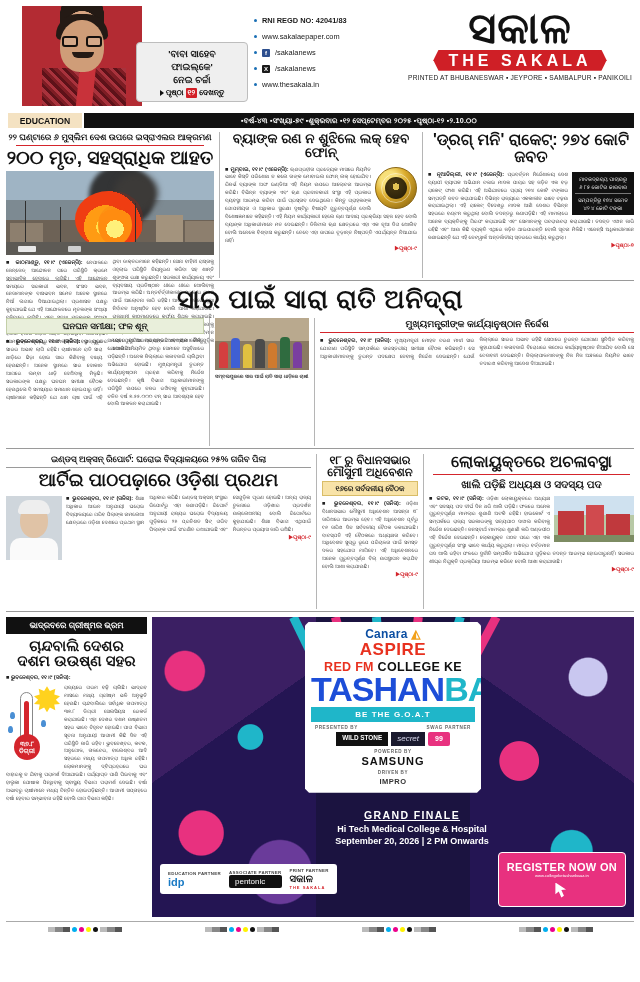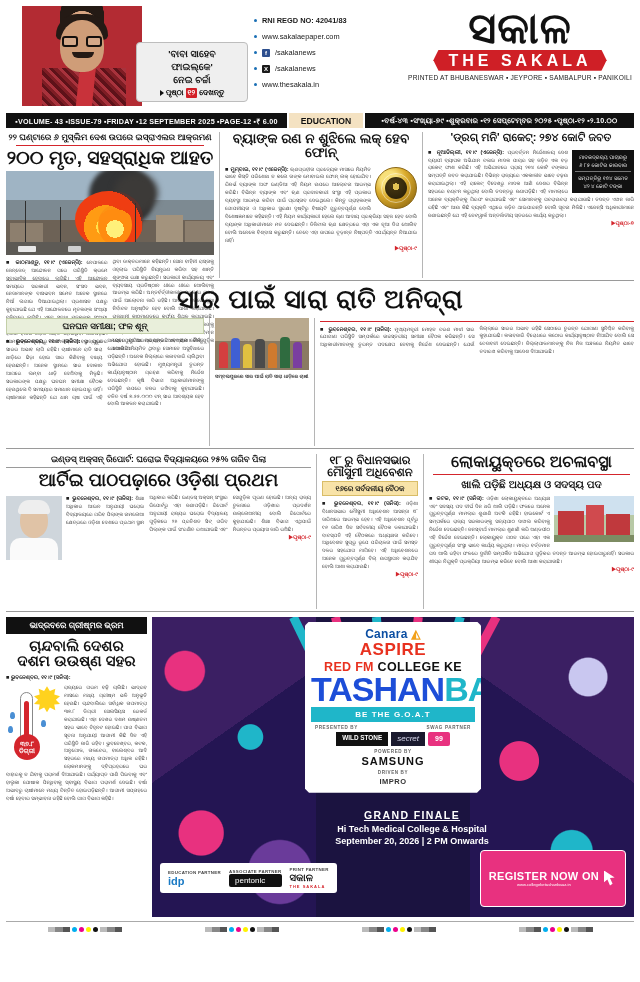--- a/index.html
+++ b/index.html
@@ -187,21 +187,21 @@
   .ad-venue { font-size: 9px; font-weight: bold; margin-top: 3px; }
   .ad-date { font-size: 9px; font-weight: bold; margin-top: 2px; }
   .ad-footer { position: absolute; left: 8px; right: 8px; bottom: 10px; display: flex; justify-content: space-between; align-items: center; }
   .ad-partners { background: #fff; border-radius: 3px; padding: 4px 8px; display: flex; gap: 8px; align-items: center; }
   .ad-pcell { }
   .ad-pcell .t { font-size: 4.4px; font-weight: bold; color: #444; letter-spacing: .3px; }
   .ad-idp { font-size: 11px; font-weight: bold; color: #1a7ac4; }
   .ad-pentonic { background: #111; color: #fff; font-size: 8px; padding: 2px 6px; border-radius: 2px; }
   .ad-sakala { font-size: 10px; font-weight: bold; color: #111; }
   .ad-sakala i { display: block; font-size: 4px; color: #d4252c; font-style: normal; letter-spacing: 1px; }
-  .ad-reg { background: #e8317f; border: 1.4px solid #fff; border-radius: 4px; padding: 19px 8px; color: #fff; text-align: center; display: flex; align-items: center; gap: 5px; }
+  .ad-reg { background: #e8317f; border: 1.4px solid #fff; border-radius: 4px; padding: 8px 8px; color: #fff; text-align: center; display: flex; align-items: center; gap: 5px; flex-direction: column; }
   .ad-reg .r1 { font-size: 11px; font-weight: bold; letter-spacing: .3px; }
   .ad-reg .r2 { font-size: 4.2px; }
   .cursor { width: 13px; height: 15px; background: #fff; clip-path: polygon(0 0, 0 78%, 26% 60%, 46% 100%, 66% 88%, 46% 50%, 82% 46%); }
 
   
   .footer-line { border-top: 1px solid #aaa; margin-top: 4px; }
   .regmarks { display: flex; justify-content: space-around; padding-top: 5px; }
   .regset { display: flex; align-items: center; gap: 2px; }
   .regbar { width: 22px; height: 5px; background: linear-gradient(90deg,#bbb 0 33%,#888 33% 66%,#555 66% 100%); }
   .dot { width: 5px; height: 5px; border-radius: 50%; }
@@ -266,21 +266,20 @@
     <div class="logo-col">
       <div class="logo-odia">ସକାଳ</div>
       <div class="logo-band">
         <span>THE SAKALA</span>
       </div>
       <div class="printed-at">PRINTED AT BHUBANESWAR ▪ JEYPORE ▪ SAMBALPUR ▪ PANIKOILI</div>
     </div>
   </div>
 
   <div class="blackbar">
-    <div class="bb-seg bb-left">▪VOLUME- 43 ▪ISSUE-79 ▪FRIDAY ▪12 SEPTEMBER 2025 ▪PAGE-12 ▪₹ 6.00</div>
     <div class="bb-mid">EDUCATION</div>
     <div class="bb-seg bb-right">▪ବର୍ଷ-୪୩ ▪ସଂଖ୍ୟା-୭୯ ▪ଶୁକ୍ରବାର ▪୧୨ ସେପ୍ଟେମ୍ବର ୨୦୨୫ ▪ପୃଷ୍ଠା-୧୨ ▪୨.10.୦୦</div>
   </div>
 
   <div class="topzone">
 
     <div class="tz-left">
       <div class="kicker">୨୨ ଘଣ୍ଟାରେ ୬ ମୁସ୍‌ଲିମ ଦେଶ ଉପରେ ଇସ୍ରାଏଲର ଆକ୍ରମଣ</div>
       <div class="redline"></div>
       <div class="hl" style="font-size:19px">୨୦୦ ମୃତ, ସହସ୍ରାଧିକ ଆହତ</div>
@@ -309,21 +308,21 @@
             <div class="rbi-inner">
               <div class="rbi-palm"></div>
             </div>
           </div>
         <div class="body"><span class="byline" style="font-weight:bold">■ ମୁମ୍ବାଇ, ୧୧।୯ (ଏଜେନ୍ସି):</span> <span>ଋଣଗ୍ରହୀତା ପ୍ରତ୍ୟେକ ମାସରେ ନିୟମିତ ଭାବେ କିସ୍ତି ପରିଶୋଧ ନ କଲେ ତାଙ୍କ ମୋବାଇଲ ଫୋନ୍‌ ଲକ୍‌ ହୋଇଯିବ। ରିଜର୍ଭ ବ୍ୟାଙ୍କ ଅଫ ଇଣ୍ଡିଆ ଏହି ନିୟମ ଉପରେ ଆଲୋଚନା ଆରମ୍ଭ କରିଛି। ବିଭିନ୍ନ ବ୍ୟାଙ୍କ ଏବଂ ଋଣ ପ୍ରଦାନକାରୀ ସଂସ୍ଥା ଏହି ପ୍ରକାର ବ୍ୟବସ୍ଥା ଆରମ୍ଭ କରିବା ପାଇଁ ପ୍ରସ୍ତାବ ଦେଇଥିଲେ। କିନ୍ତୁ ଗ୍ରାହକଙ୍କ ଗୋପନୀୟତା ଓ ଅଧିକାର ସୁରକ୍ଷା ଦୃଷ୍ଟିରୁ ବିଷୟଟି ଗୁରୁତ୍ବପୂର୍ଣ୍ଣ ବୋଲି ବିଶେଷଜ୍ଞମାନେ କହିଛନ୍ତି। ଏହି ନିୟମ କାର୍ଯ୍ୟକାରୀ ହେଲେ ଋଣ ଆଦାୟ ପ୍ରକ୍ରିୟା ସହଜ ହେବ ବୋଲି ବ୍ୟାଙ୍କ ଅଧିକାରୀମାନେ ମତ ଦେଇଛନ୍ତି। ଡିଜିଟାଲ ଋଣ କ୍ଷେତ୍ରରେ ଏହା ଏକ ନୂଆ ଦିଗ ଖୋଲିବ ବୋଲି ଅନେକେ ବିଶ୍ବାସ କରୁଛନ୍ତି। ତେବେ ଏହା ଉପରେ ଚୂଡ଼ାନ୍ତ ନିଷ୍ପତ୍ତି ଏପର୍ଯ୍ୟନ୍ତ ନିଆଯାଇ ନାହିଁ।</span></div>
       </div>
       <div class="more">▶ପୃଷ୍ଠା-୯</div>
     </div>
 
     <div class="tz-right vrule">
-      <div class="hl" style="font-size:11px">'ଡ୍ରଗ୍‌ ମନି' ରାକେଟ୍‌: ୨୭୪ କୋଟି ଜବତ</div>
+      <div class="hl" style="font-size:16px">'ଡ୍ରଗ୍‌ ମନି' ରାକେଟ୍‌: ୨୭୪ କୋଟି ଜବତ</div>
       <div style="margin-top:4px">
         <div class="goldbox">
           <div>ମାଦକଦ୍ରବ୍ୟ ପାଚାରରୁ</div>
           <div>୬ ୮୫ କୋଟିର କାରବାର</div>
           <div class="gsep"></div>
           <div>ସମ୍ପତ୍ତିରୁ ୧୭୪ ସମେତ</div>
           <div>୪୨ ୪ କୋଟି ଟଙ୍କା</div>
         </div>
         <div class="body"><span class="byline" style="font-weight:bold">■ ନୂଆଦିଲ୍ଲୀ, ୧୧।୯ (ଏଜେନ୍ସି):</span> <span>ପ୍ରବର୍ତ୍ତନ ନିର୍ଦ୍ଦେଶାଳୟ ଦେଶ ବ୍ୟାପୀ ବ୍ୟାପକ ଅଭିଯାନ ଚଳାଇ ମାଦକ ପାଚାର ସହ ଜଡ଼ିତ ଏକ ବଡ଼ ରାକେଟ୍‌ ଫାଶ କରିଛି। ଏହି ଅଭିଯାନରେ ପ୍ରାୟ ୨୭୪ କୋଟି ଟଙ୍କାର ସମ୍ପତ୍ତି ଜବତ କରାଯାଇଛି। ବିଭିନ୍ନ ରାଜ୍ୟରେ ଏକକାଳୀନ ଭାବେ ଚଢ଼ଉ କରାଯାଇଥିଲା। ଏହି ରାକେଟ୍‌ ବିଦେଶରୁ ମାଦକ ଆଣି ଦେଶର ବିଭିନ୍ନ ସହରରେ ବଣ୍ଟନ କରୁଥିଲା ବୋଲି ତଦନ୍ତରୁ ଜଣାପଡ଼ିଛି। ଏହି ମାମଲାରେ ଅନେକ ବ୍ୟକ୍ତିଙ୍କୁ ଗିରଫ କରାଯାଇଛି ଏବଂ ସେମାନଙ୍କୁ ପଚରାଉଚରା କରାଯାଉଛି। ତଦନ୍ତ ଏଖନ ଜାରି ରହିଛି ଏବଂ ଆଉ କିଛି ବ୍ୟକ୍ତି ଏଥିରେ ଜଡ଼ିତ ଥାଇପାରନ୍ତି ବୋଲି ସୂଚନା ମିଳିଛି। ଏଜେନ୍ସି ଅଧିକାରୀମାନେ ଜଣାଇଛନ୍ତି ଯେ ଏହି ନେଟୱାର୍କ ଅନ୍ତର୍ଜାତୀୟ ସ୍ତରରେ କାର୍ଯ୍ୟ କରୁଥିଲା।</span></div>
       </div>
@@ -349,20 +348,21 @@
           <div class="mp-person" style="left:28px;width:9px;height:24px;background:#e0c040"></div>
           <div class="mp-person" style="left:40px;width:10px;height:29px;background:#4b4b4b"></div>
           <div class="mp-person" style="left:53px;width:9px;height:25px;background:#cf7a2e"></div>
           <div class="mp-person" style="left:65px;width:10px;height:31px;background:#2f6b3f"></div>
           <div class="mp-person" style="left:78px;width:9px;height:26px;background:#7a3fa0"></div>
         </div>
         <div class="caption" style="margin-top:3px;font-weight:bold">ସମ୍ବଲପୁରରେ ସାର ପାଇଁ ରାତି ସାରା ଧାଡ଼ିରେ ଚାଷୀ</div>
       </div>
 
       <div class="cb-c3 vrule">
+        <div class="kicker" style="font-size:9.4px">ମୁଖ୍ୟମନ୍ତ୍ରୀଙ୍କ କାର୍ଯ୍ୟାନୁଷ୍ଠାନ ନିର୍ଦ୍ଦେଶ</div>
         <div class="redline" style="margin:3px 0"></div>
         <div class="body body-cols2"><span class="byline" style="font-weight:bold">■ ଭୁବନେଶ୍ବର, ୧୧।୯ (ସନିସ):</span> <span>ମୁଖ୍ୟମନ୍ତ୍ରୀ ମୋହନ ଚରଣ ମାଝୀ ସାର ଯୋଗାଣ ପରିସ୍ଥିତି ସମ୍ପର୍କରେ ଉଚ୍ଚସ୍ତରୀୟ ସମୀକ୍ଷା ବୈଠକ କରିଛନ୍ତି। ସେ ଅଧିକାରୀମାନଙ୍କୁ ତୁରନ୍ତ ପଦକ୍ଷେପ ନେବାକୁ ନିର୍ଦ୍ଦେଶ ଦେଇଛନ୍ତି। ଯେଉଁ ଜିଲ୍ଲାରେ ସାରର ଅଭାବ ରହିଛି ସେଠାରେ ତୁରନ୍ତ ଯୋଗାଣ ସୁନିଶ୍ଚିତ କରିବାକୁ କୁହାଯାଇଛି। କଳାବଜାରି ବିରୋଧରେ କଠୋର କାର୍ଯ୍ୟାନୁଷ୍ଠାନ ନିଆଯିବ ବୋଲି ସେ ଚେତାବନୀ ଦେଇଛନ୍ତି। ଜିଲ୍ଲାପାଳମାନଙ୍କୁ ନିଜ ନିଜ ଅଞ୍ଚଳରେ ନିୟମିତ ଭାବେ ତଦାରଖ କରିବାକୁ ଆଦେଶ ଦିଆଯାଇଛି।</span></div>
       </div>
     </div>
   </div>
 
   <div class="rule" style="margin-top:2px"></div>
 
   <div class="midband">
     <div class="mb-row">

